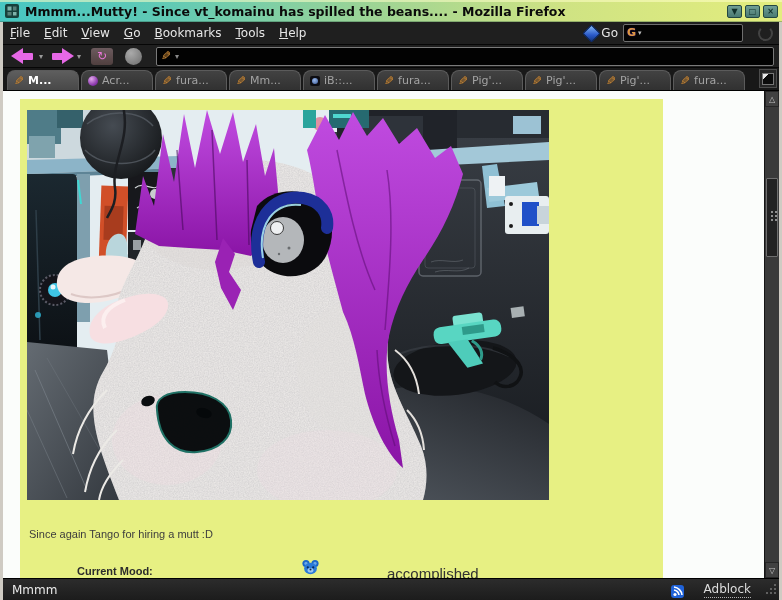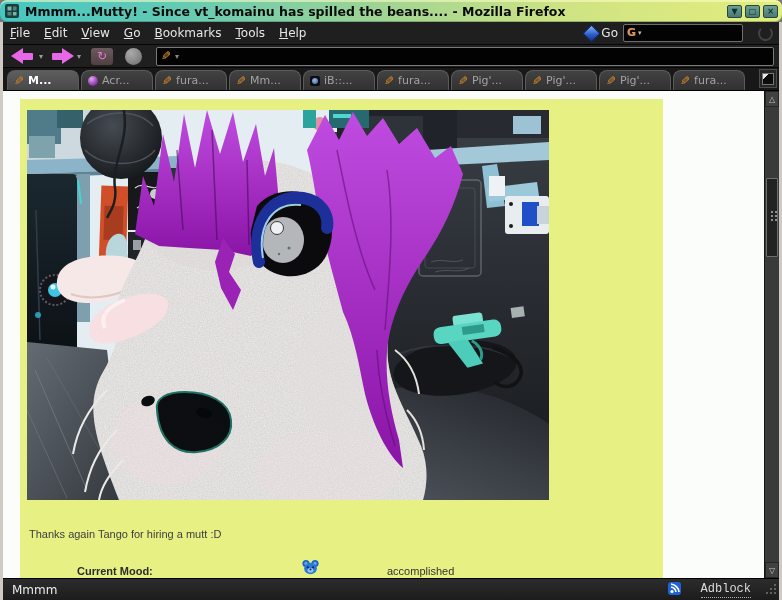--- a/index.html
+++ b/index.html
@@ -4,21 +4,21 @@
 <style>
   html,body{margin:0;padding:0;}
   body{width:782px;height:600px;overflow:hidden;background:#777;
        font-family:"DejaVu Sans",sans-serif;-webkit-font-smoothing:antialiased;}
   .window{position:absolute;left:0;top:0;width:782px;height:600px;}
 
   
   .titlebar{position:absolute;left:0;top:0;width:782px;height:22px;
     background:linear-gradient(to right,#47c6c2 0%,#62cab4 22%,#9ed494 48%,#cfe383 72%,#e3ed7e 100%);
     box-shadow:inset 0 2px 0 rgba(255,255,200,.55), inset 0 -1px 0 rgba(40,80,60,.35);
-    display:flex;align-items:center;border-radius:7px;}
+    display:flex;align-items:center;}
   .titlebar .appicon{margin-left:5px;flex:0 0 auto;display:flex;}
   .titlebar .title{margin-left:6px;font-size:12.5px;font-weight:bold;color:#0b0b0b;white-space:nowrap;
     overflow:hidden;flex:1 1 auto;}
   .winbtns{display:flex;gap:3px;margin-right:4px;flex:0 0 auto;}
   .winbtn{width:15px;height:13px;background:linear-gradient(#6f9e94,#4a7a72);
     border:1px solid #234741;border-radius:2px;color:#10302b;font-size:8px;line-height:12px;
     text-align:center;font-weight:bold;box-sizing:border-box;cursor:default;}
 
   
   .frame{position:absolute;left:0;top:22px;right:0;bottom:0;
@@ -87,39 +87,39 @@
   .content{position:relative;height:487px;background:#fbfdfb;overflow:hidden;}
   .entry{position:absolute;left:17px;top:8px;width:643px;height:479px;background:#e7f083;}
   .photo{position:absolute;left:7px;top:11px;width:522px;height:390px;overflow:hidden;background:#e4edf1;}
   .caption{position:absolute;left:9px;top:429px;font-family:"Liberation Sans",sans-serif;
     font-size:11px;color:#3d3d3d;}
   .moodline{position:absolute;left:0;top:458px;width:100%;height:30px;}
   .mood-label{position:absolute;left:57px;top:8px;font-family:"Liberation Sans",sans-serif;
     font-size:11px;font-weight:bold;color:#2c2c2c;}
   .mood-icon{position:absolute;left:282px;top:2px;}
   .mood-value{position:absolute;left:367px;top:8px;font-family:"Liberation Sans",sans-serif;
-    font-size:11px;color:#333;}
+    font-size:15px;color:#333;}
 
   
   .scrollbar{position:absolute;right:0;top:0;width:15px;height:100%;background:#3a3a3a;
     border-left:1px solid #151515;box-sizing:border-box;}
   .sb-btn{position:absolute;left:0;width:100%;height:16px;background:#414141;
     border:1px solid #262626;box-sizing:border-box;color:#c2c2c2;font-size:8px;
     display:flex;align-items:center;justify-content:center;}
   .sb-btn.up{top:0;} .sb-btn.down{bottom:0;}
   .sb-thumb{position:absolute;left:1px;right:1px;top:87px;height:77px;background:#222;
     border:1px solid #6e6e6e;border-radius:1px;}
   .thumb-grip{position:absolute;left:4px;top:32px;width:2px;height:2px;background:#8f8f8f;
     box-shadow:4px 0 0 #8f8f8f,0 4px 0 #8f8f8f,4px 4px 0 #8f8f8f,0 8px 0 #8f8f8f,4px 8px 0 #8f8f8f;}
 
   
   .statusbar{height:21px;background:linear-gradient(#2c2c2c,#1c1c1c);border-top:1px solid #000;
     display:flex;align-items:center;color:#eaeaea;font-size:12px;position:relative;}
   .status-text{margin-left:9px;}
-  .status-right{margin-left:auto;display:flex;align-items:flex-start;gap:20px;margin-right:28px;font-family:Liberation Mono, monospace;}
+  .status-right{margin-left:auto;display:flex;align-items:flex-end;gap:20px;margin-right:28px;}
   .adblock-label{border-bottom:1px dotted #b0b0b0;padding-bottom:1px;color:#dcdcdc;}
   .resize-grip{position:absolute;right:2px;bottom:2px;opacity:.6;}
   u{text-decoration:underline;}
 </style>
 </head>
 <body>
 
 <div class="window">
 
   <div class="titlebar">
@@ -383,21 +383,21 @@
           <path d="M 78,218 C 72,206 82,196 98,190" stroke="#fdf2f3" stroke-width="4" fill="none" opacity="0.8"></path>
 
           <g>
             <ellipse cx="121" cy="291" rx="7" ry="5" fill="#0a0d0f" transform="rotate(-20 121 291)"></ellipse>
             <ellipse cx="177" cy="303" rx="8" ry="5" fill="#0a0d0f" transform="rotate(15 177 303)"></ellipse>
             <path d="M 130,300 C 128,288 140,282 158,282 C 182,282 202,292 204,310 C 206,328 192,340 170,342 C 148,344 132,330 130,300 Z" fill="#05080a" stroke="#1a6e62" stroke-width="2" opacity="0.97"></path>
           </g>
         </svg>
         </div>
 
-        <div class="caption">Thanks again Tango for hiring a mutt :D</div>
+        <div class="caption">Since again Tango for hiring a mutt :D</div>
 
         <div class="moodline">
           <span class="mood-label">Current Mood:</span>
           <span class="mood-icon">
             <svg width="17" height="16" viewBox="0 0 17 16">
               <circle cx="4" cy="4.5" r="3.6" fill="#1a66c8"></circle>
                 <circle cx="13" cy="4.5" r="3.6" fill="#1a66c8"></circle>
               <circle cx="4" cy="4.5" r="1.7" fill="#6aa8e8"></circle>
                 <circle cx="13" cy="4.5" r="1.7" fill="#6aa8e8"></circle>
               <ellipse cx="8.5" cy="9.5" rx="6.4" ry="5.8" fill="#2a7ad8"></ellipse>

